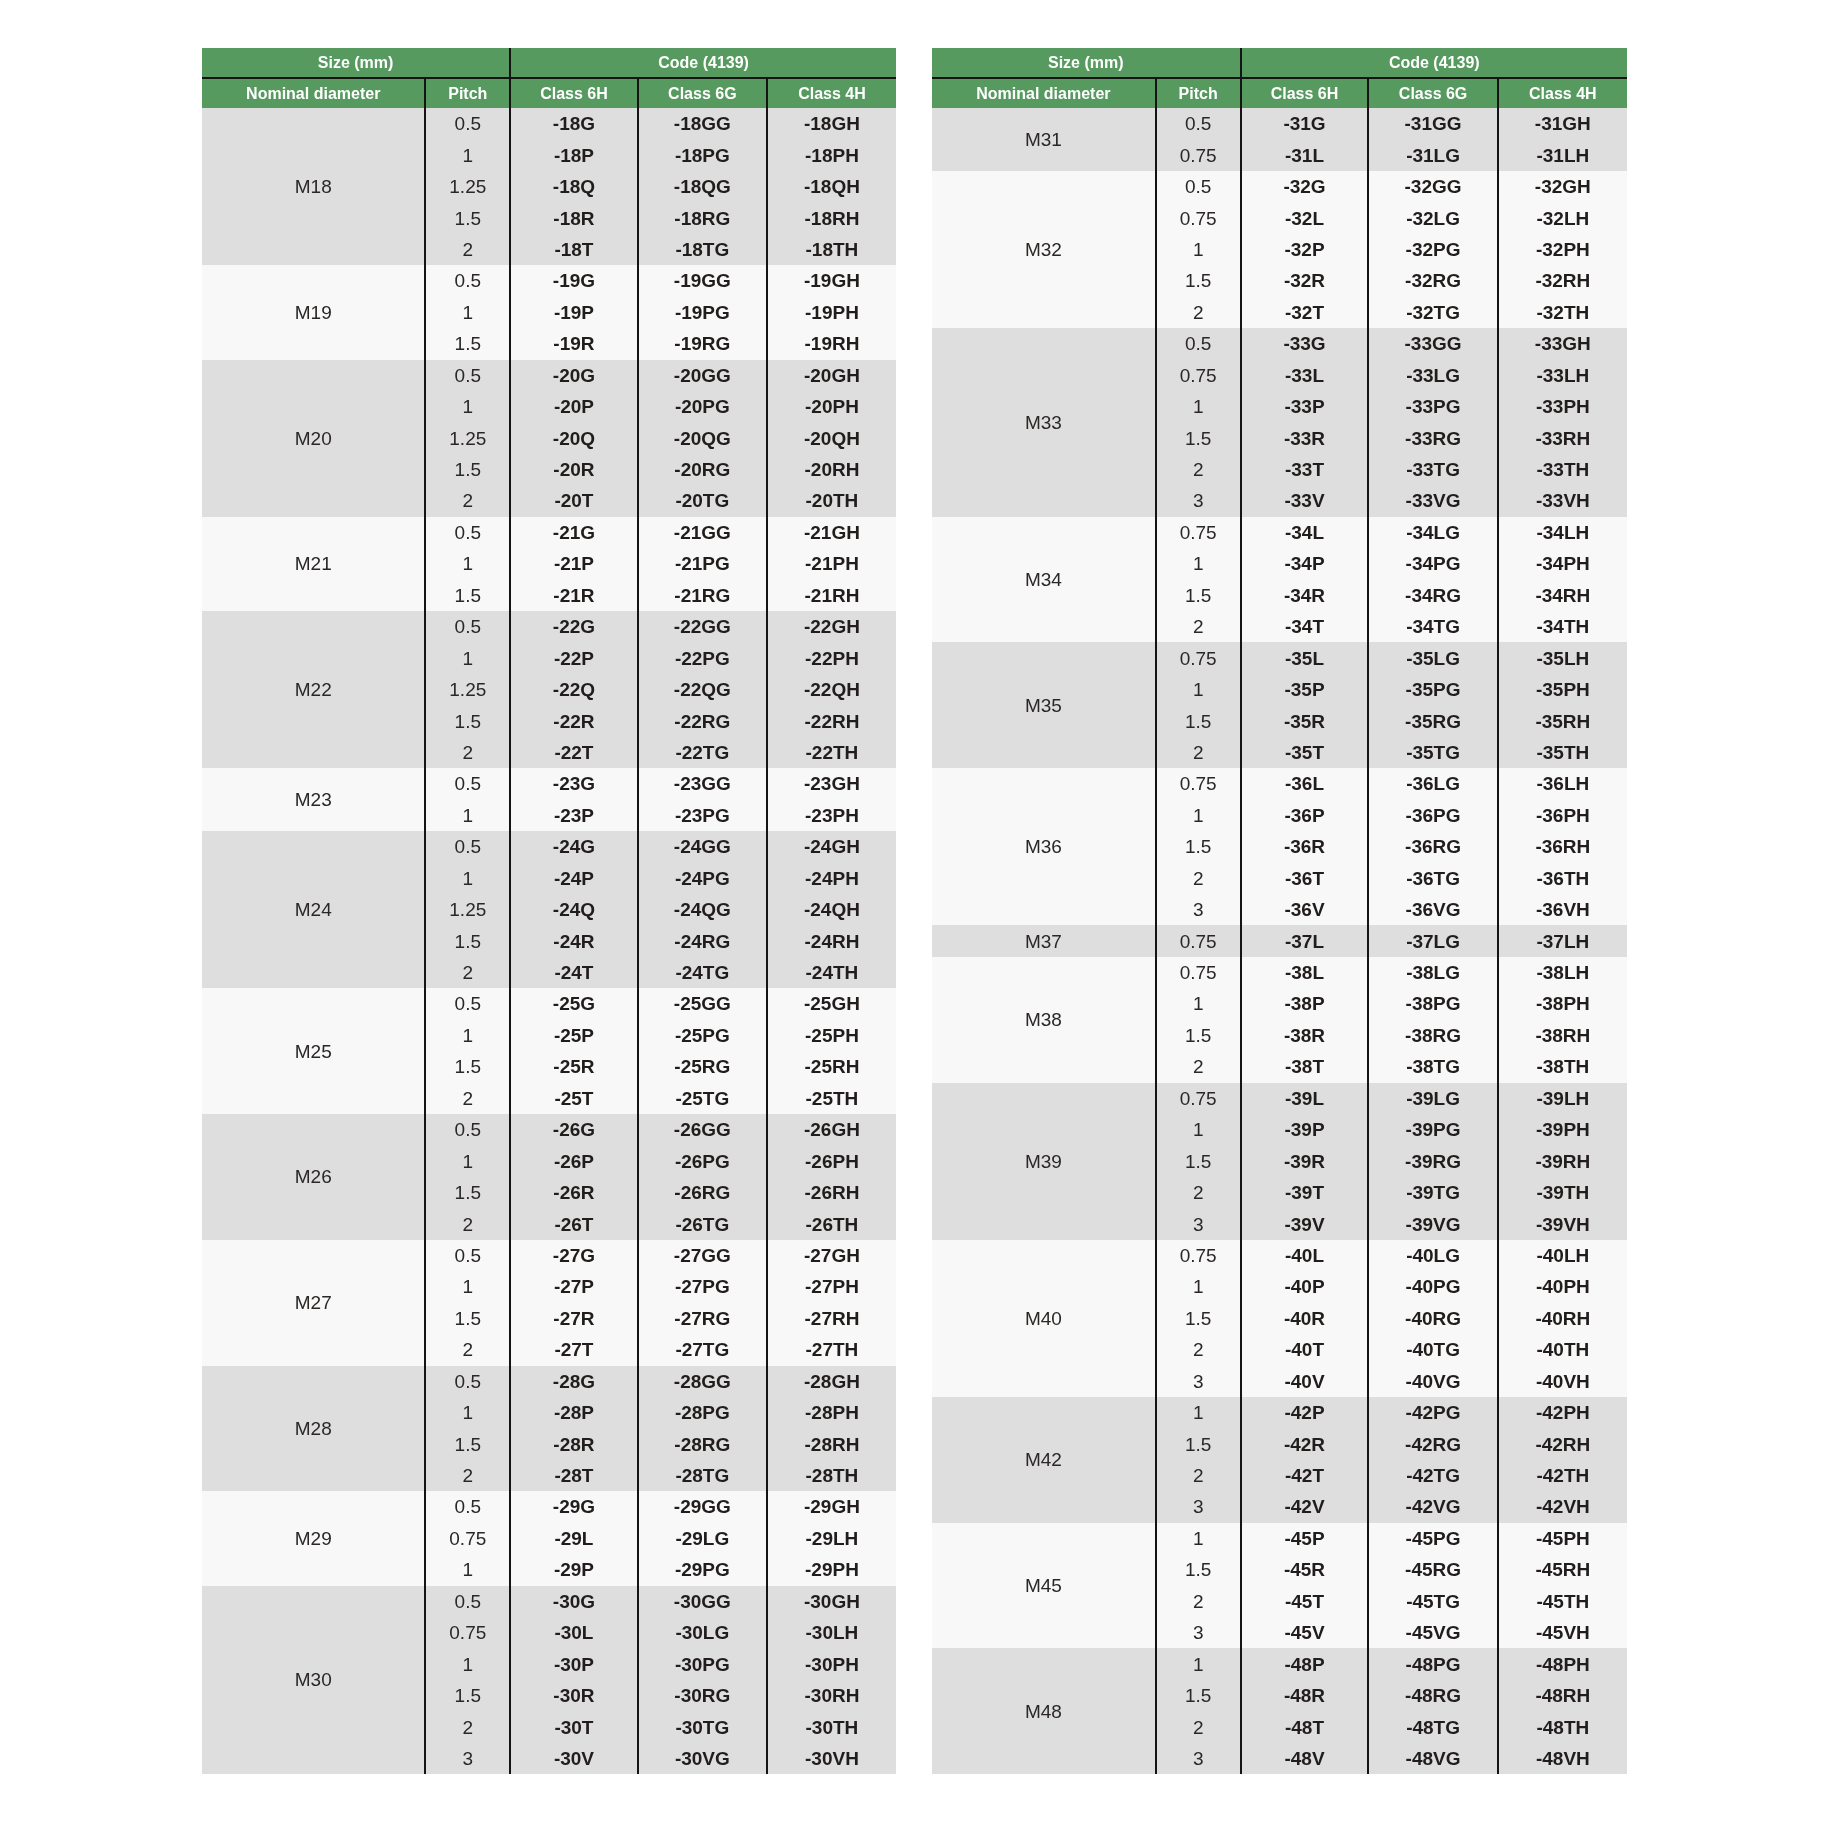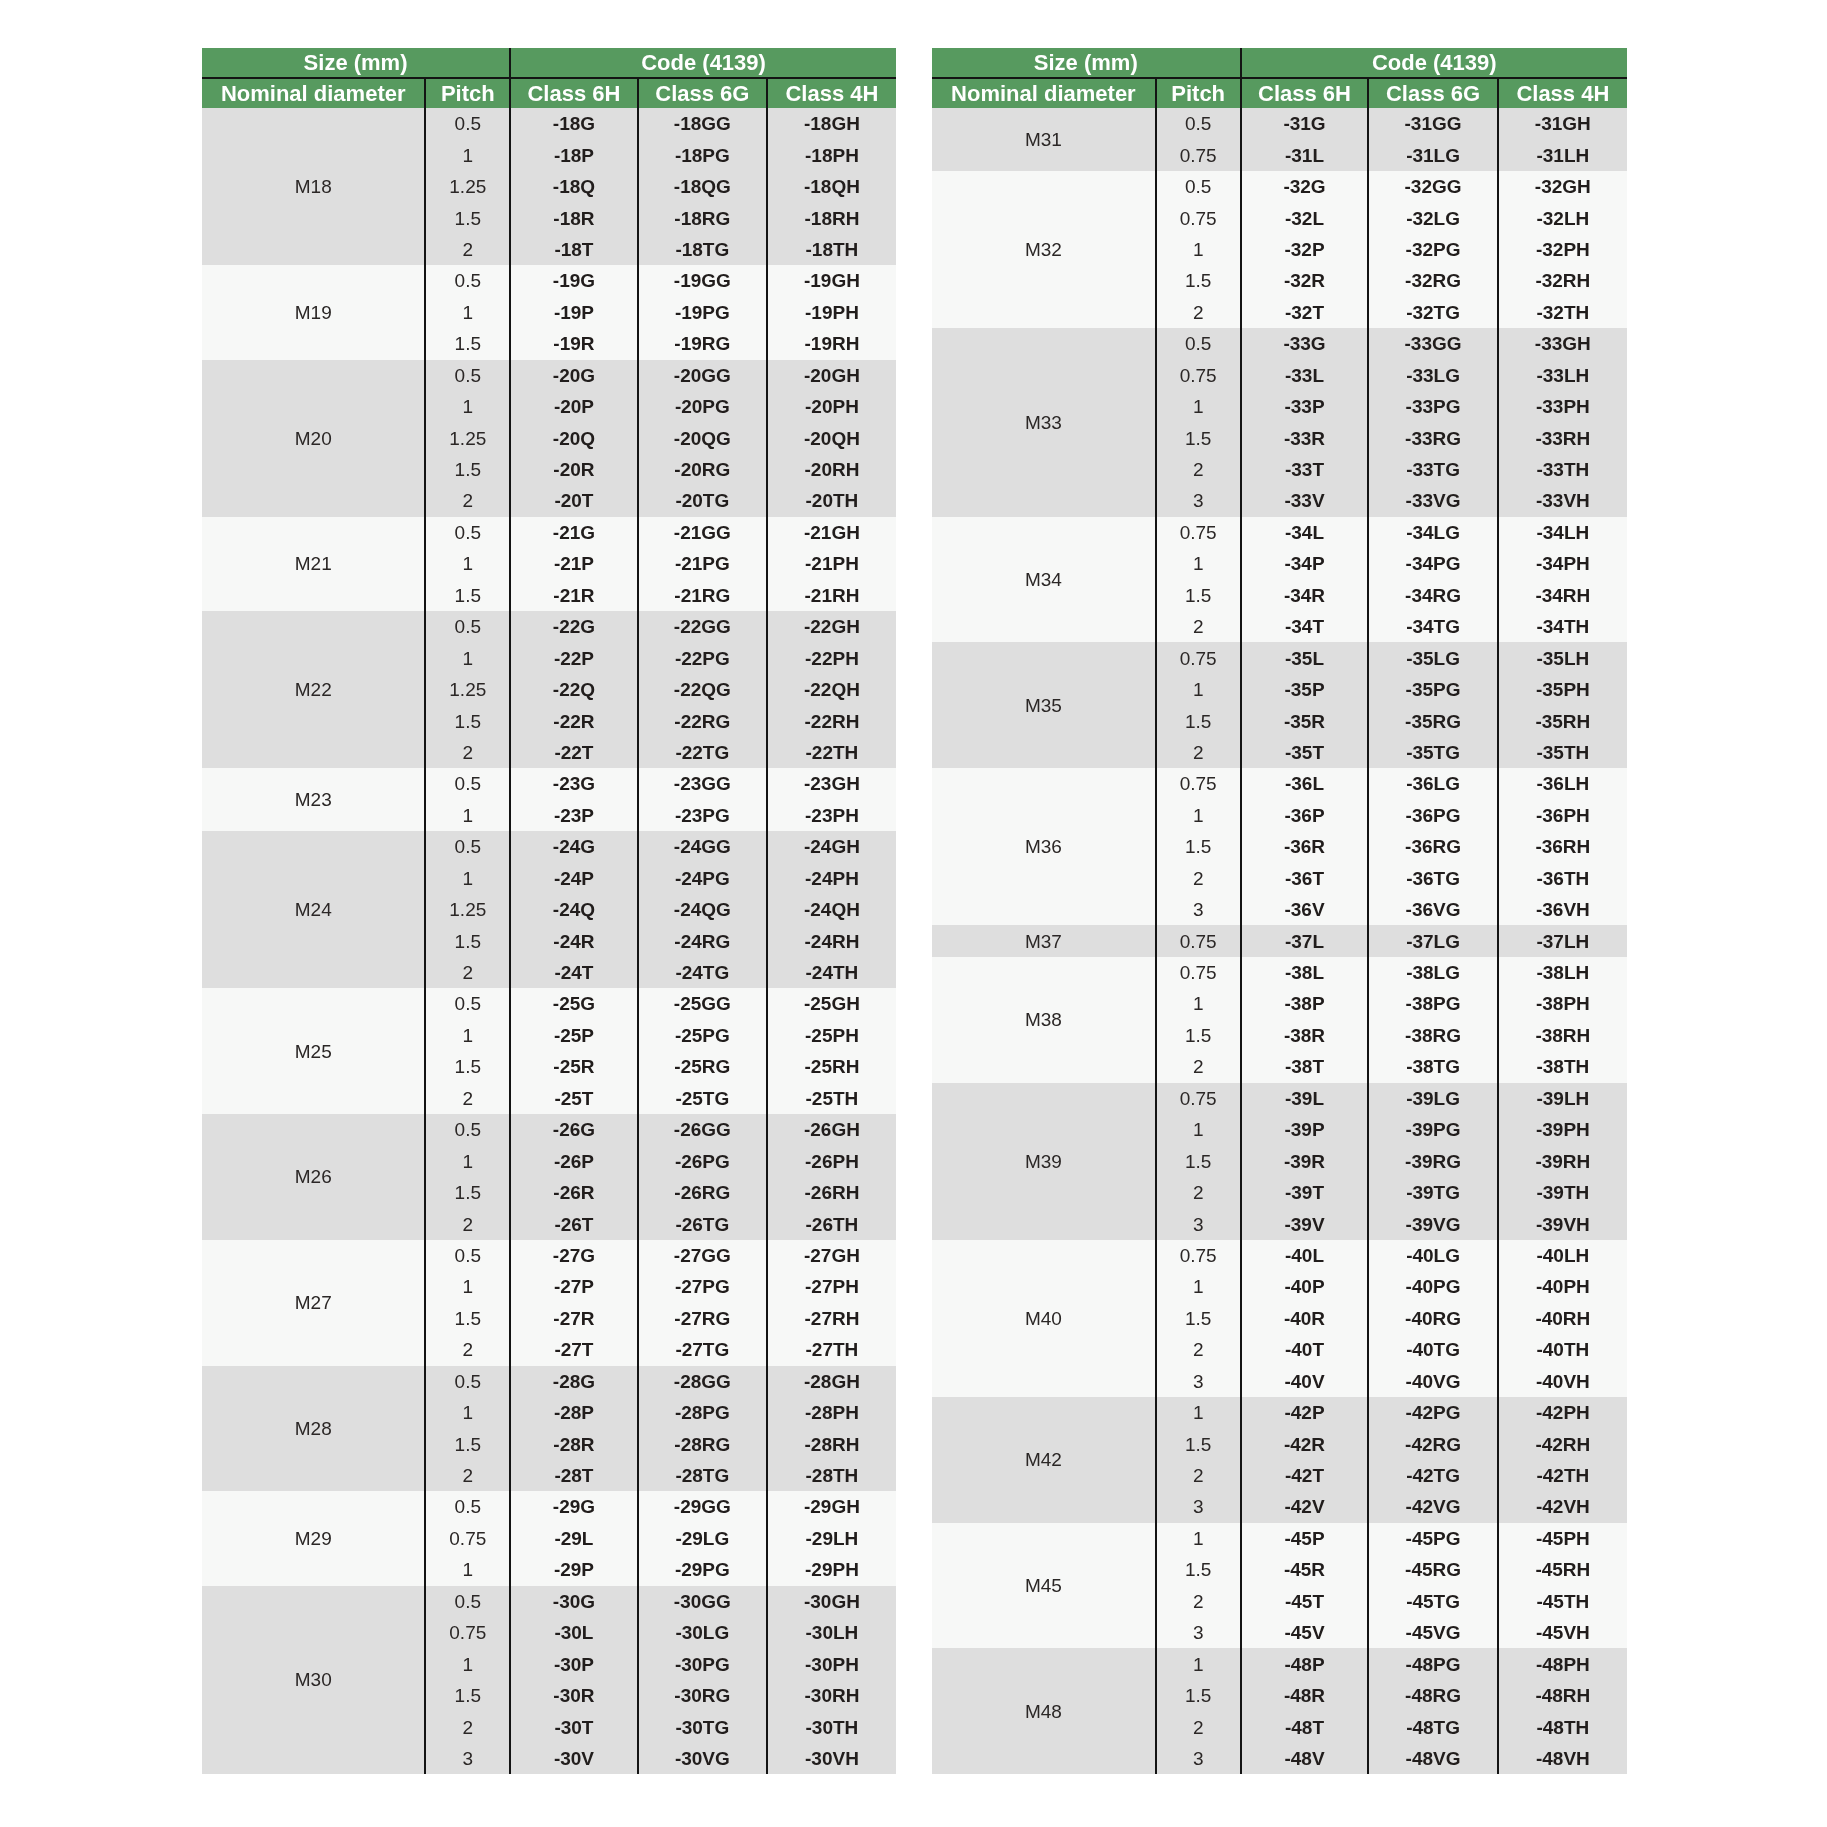--- a/index.html
+++ b/index.html
@@ -22,21 +22,21 @@
   #tbl-right{left:932px;width:695px;}
   table{
     width:100%;
     border-collapse:collapse;
     table-layout:fixed;
   }
   thead th{
     background:var(--green);
     color:#ffffff;
     font-weight:bold;
-    font-size:22px;
+    font-size:16px;
     height:29px;
     padding:0;
     text-align:center;
     vertical-align:middle;
     line-height:1;
   }
   thead tr.hdr-row-1 th{border-bottom:2px solid var(--line);}
   .vline{border-left:2px solid var(--line);}
   tbody td{
     padding:0;

